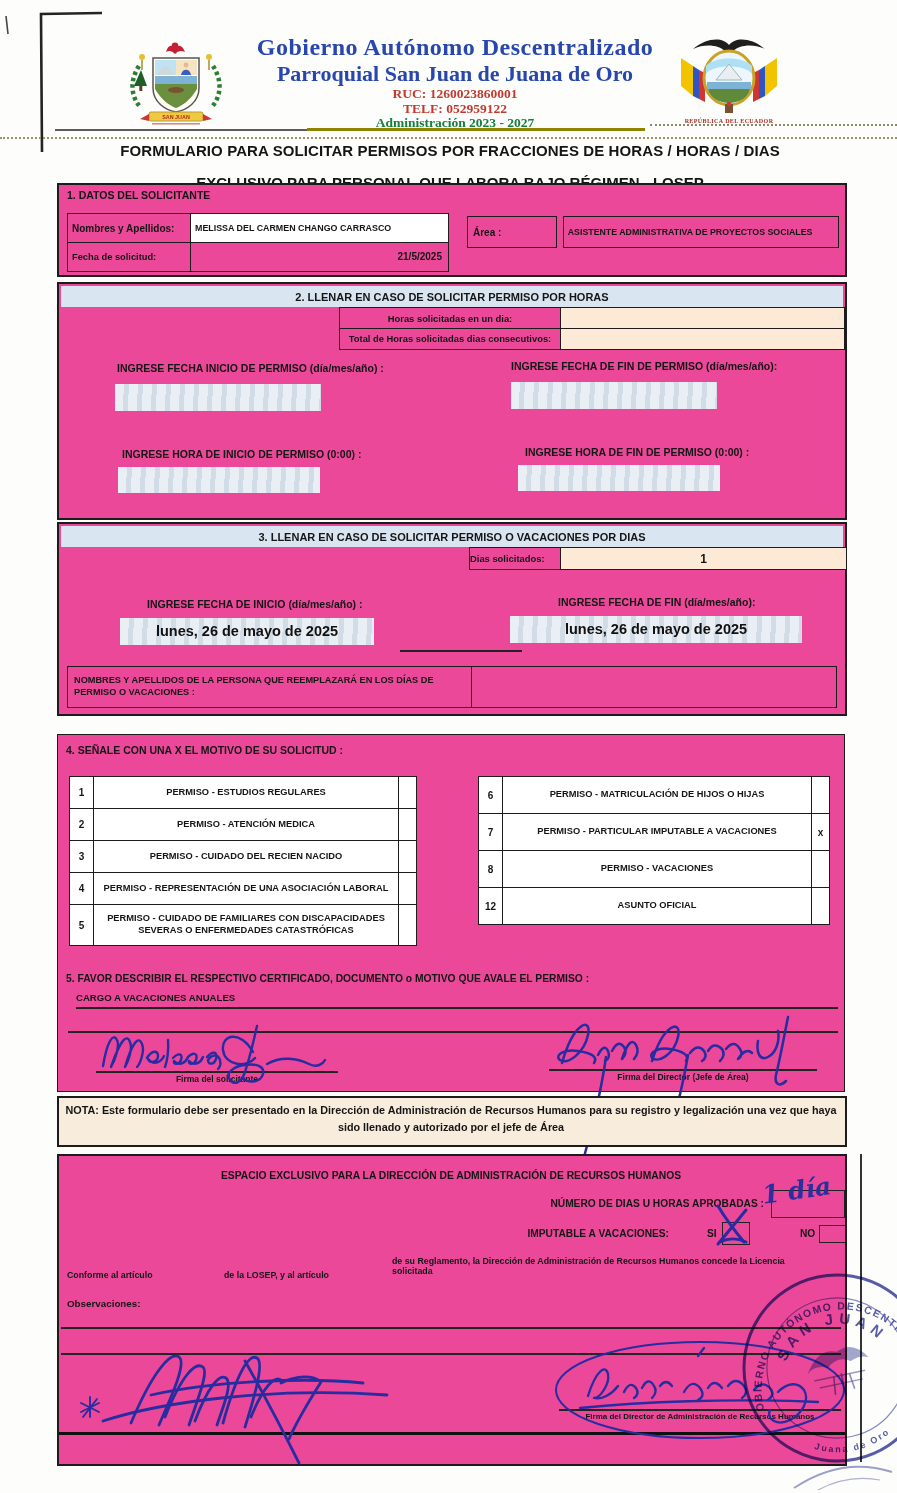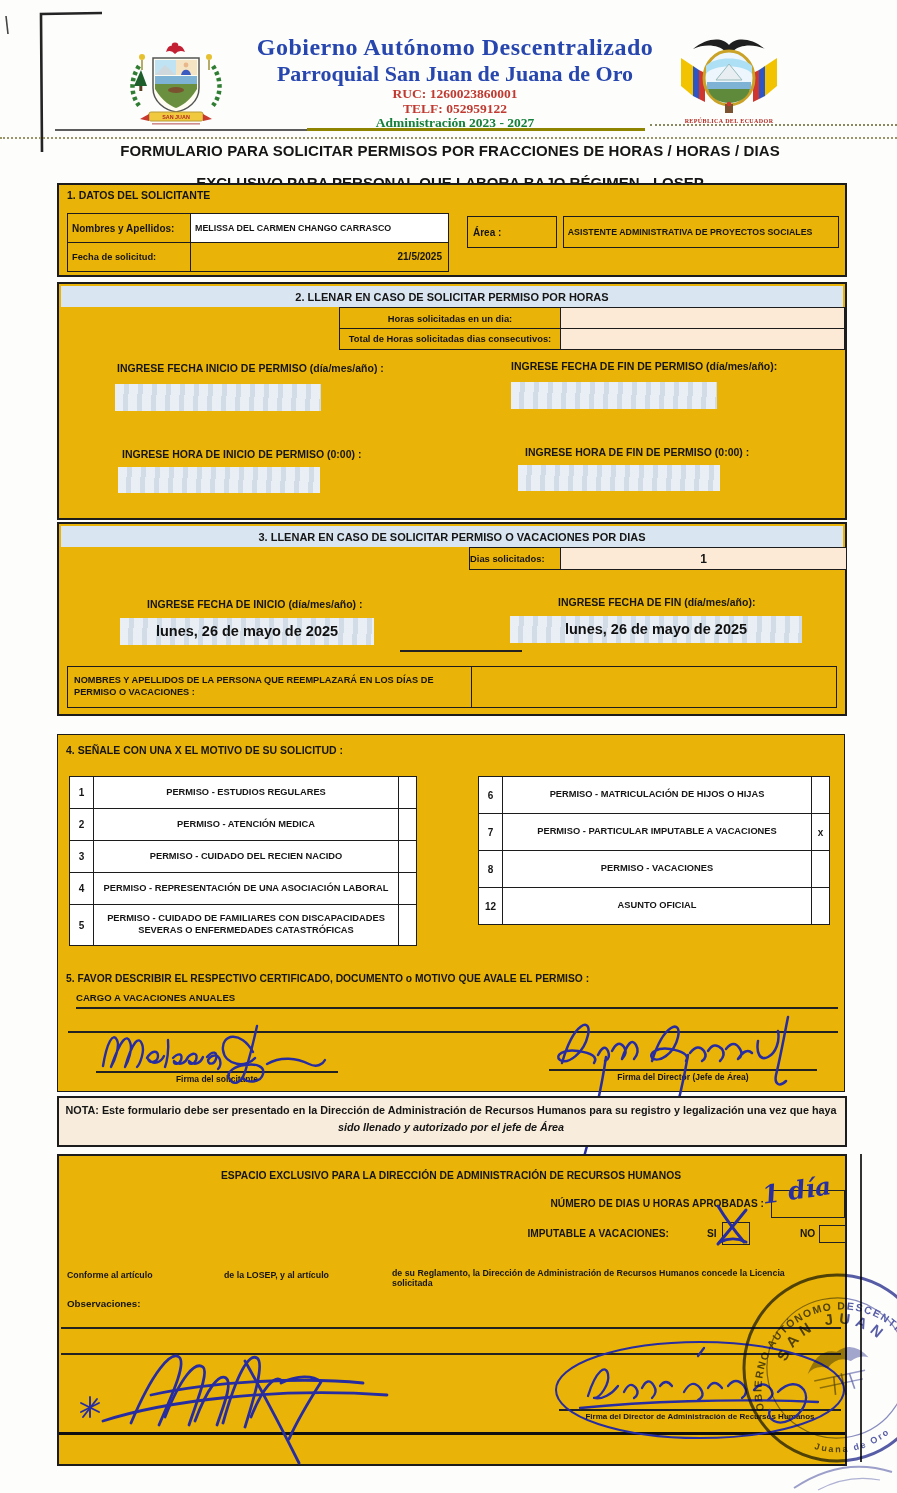--- a/index.html
+++ b/index.html
@@ -2,21 +2,21 @@
 <html><head>
 <meta charset="utf-8">
 <style>
   html,body{margin:0;padding:0;background:#e9e8e4;}
   .page{position:relative;width:897px;height:1493px;background:#fdfdfb;overflow:hidden;
         font-family:"Liberation Sans",sans-serif;color:#151515;margin:0 auto;}
   .abs{position:absolute;}
   .b{font-weight:bold;}
   .ctr{text-align:center;}
   .serif{font-family:"Liberation Serif","DejaVu Serif",serif;}
-  .box{position:absolute;border:2px solid #1c1c1c;background:#eab308;}
+  .box{position:absolute;border:2px solid #1c1c1c;background:#ec4899;}
   .band{position:absolute;left:2px;right:2px;top:2px;height:21px;background:#d9e5f0;
         display:flex;align-items:center;justify-content:center;font-weight:bold;font-size:11px;}
   .cell{border:1.5px solid #1c1c1c;display:flex;align-items:center;box-sizing:border-box;}
   .vcell{background:#fcead6;}
   .scanfield{background:#dde6ef;background-image:repeating-linear-gradient(93deg,rgba(255,255,255,.35) 0 9px,rgba(176,190,205,.25) 9px 14px);}
   .mtable{position:absolute;border:1.7px solid #1c1c1c;box-sizing:border-box;background:#fff;}
   .mrow{display:flex;align-items:stretch;}
   .mrow + .mrow{border-top:1.7px solid #1c1c1c;}
   .mnum{width:23px;border-right:1.7px solid #1c1c1c;display:flex;align-items:center;justify-content:center;font-weight:bold;font-size:10px;flex:none;}
   .mlabel{flex:1;display:flex;align-items:center;justify-content:center;text-align:center;font-weight:bold;font-size:9.3px;padding:2px 4px;line-height:1.25;}
@@ -239,36 +239,36 @@
       <path d="M112 56 C124 18 142 14 138 32 C134 50 118 58 112 53 C108 48 118 42 130 44 C142 46 150 50 146 56"></path>
       <path d="M150 48 Q158 38 164 46 Q168 52 162 56 M168 46 Q174 36 182 44 Q186 50 180 56 M186 44 Q194 34 200 44 Q204 50 198 54 Q206 42 212 48"></path>
       <path d="M148 50 C144 74 138 100 130 126"></path>
       <path d="M218 36 C216 48 220 56 228 52 C236 48 240 36 238 26"></path>
       <path d="M248 12 C244 32 240 54 236 70 C234 80 240 82 246 76"></path>
     </g>
   </svg>
 
   <div class="box" style="left:57px;top:1096px;width:786px;height:47px;background:#f8eddc;border-width:2.2px;">
     <div class="abs b ctr" style="left:6px;top:5px;width:772px;font-size:10.8px;line-height:1.35;">NOTA:  Este formulario debe ser presentado en la Dirección de Administración de Recursos Humanos para su registro y legalización una vez que haya</div>
-    <div class="abs b ctr" style="left:6px;top:23px;width:772px;font-size:10.8px;font-style:italic;">sido llenado y autorizado por el jefe de Área</div>
+    <div class="abs b ctr" style="left:6px;top:23px;width:772px;font-size:10.8px;">sido llenado y autorizado por el jefe de Área</div>
   </div>
 
   <div class="box" style="left:57px;top:1154px;width:786px;height:308px;border-width:2px;">
     <div class="abs b ctr" style="left:6px;top:14px;width:772px;font-size:10.3px;">ESPACIO EXCLUSIVO PARA LA DIRECCIÓN DE ADMINISTRACIÓN DE RECURSOS HUMANOS</div>
     <div class="abs b" style="left:320px;top:42px;width:385px;font-size:10.2px;text-align:right;">NÚMERO DE DIAS U HORAS APROBADAS :</div>
     <div class="abs" style="left:712px;top:34px;width:72px;height:26px;border:1.7px solid #222;"></div>
     <div class="abs b" style="left:320px;top:72px;width:290px;font-size:10.2px;text-align:right;">IMPUTABLE A VACACIONES:</div>
     <div class="abs b" style="left:648px;top:72px;font-size:10.2px;">SI</div>
     <div class="abs" style="left:663px;top:66px;width:26px;height:21px;border:1.7px solid #222;"></div>
     <div class="abs b" style="left:741px;top:72px;font-size:10.2px;">NO</div>
     <div class="abs" style="left:760px;top:69px;width:25px;height:16px;border:1.7px solid #222;"></div>
 
     <div class="abs b" style="left:8px;top:114px;font-size:8.8px;">Conforme al artículo</div>
     <div class="abs b" style="left:165px;top:114px;font-size:8.8px;">de la LOSEP, y al artículo</div>
-    <div class="abs b" style="left:333px;top:112px;width:394px;font-size:8.8px;">de su Reglamento, la Dirección de Administración de Recursos Humanos concede la Licencia solicitada</div>
+    <div class="abs b" style="left:333px;top:100px;width:394px;font-size:8.8px;">de su Reglamento, la Dirección de Administración de Recursos Humanos concede la Licencia solicitada</div>
     <div class="abs b" style="left:8px;top:142px;font-size:9.8px;">Observaciones:</div>
     <div class="hline" style="left:2px;top:171px;width:780px;height:1.9px;"></div>
     <div class="hline" style="left:2px;top:197px;width:780px;height:1.9px;"></div>
 
     <div class="hline" style="left:500px;top:253px;width:282px;height:1.8px;"></div>
     <div class="abs" style="left:500px;top:256px;width:282px;font-size:8px;font-weight:bold;text-align:center;">Firma del Director de Administración de Recursos Humanos</div>
     <div class="hline" style="left:0;top:276px;width:786px;height:3.2px;background:#101010;"></div>
   </div>
   <div class="abs" style="left:860px;top:1154px;width:2px;height:308px;background:#333;"></div>
 

